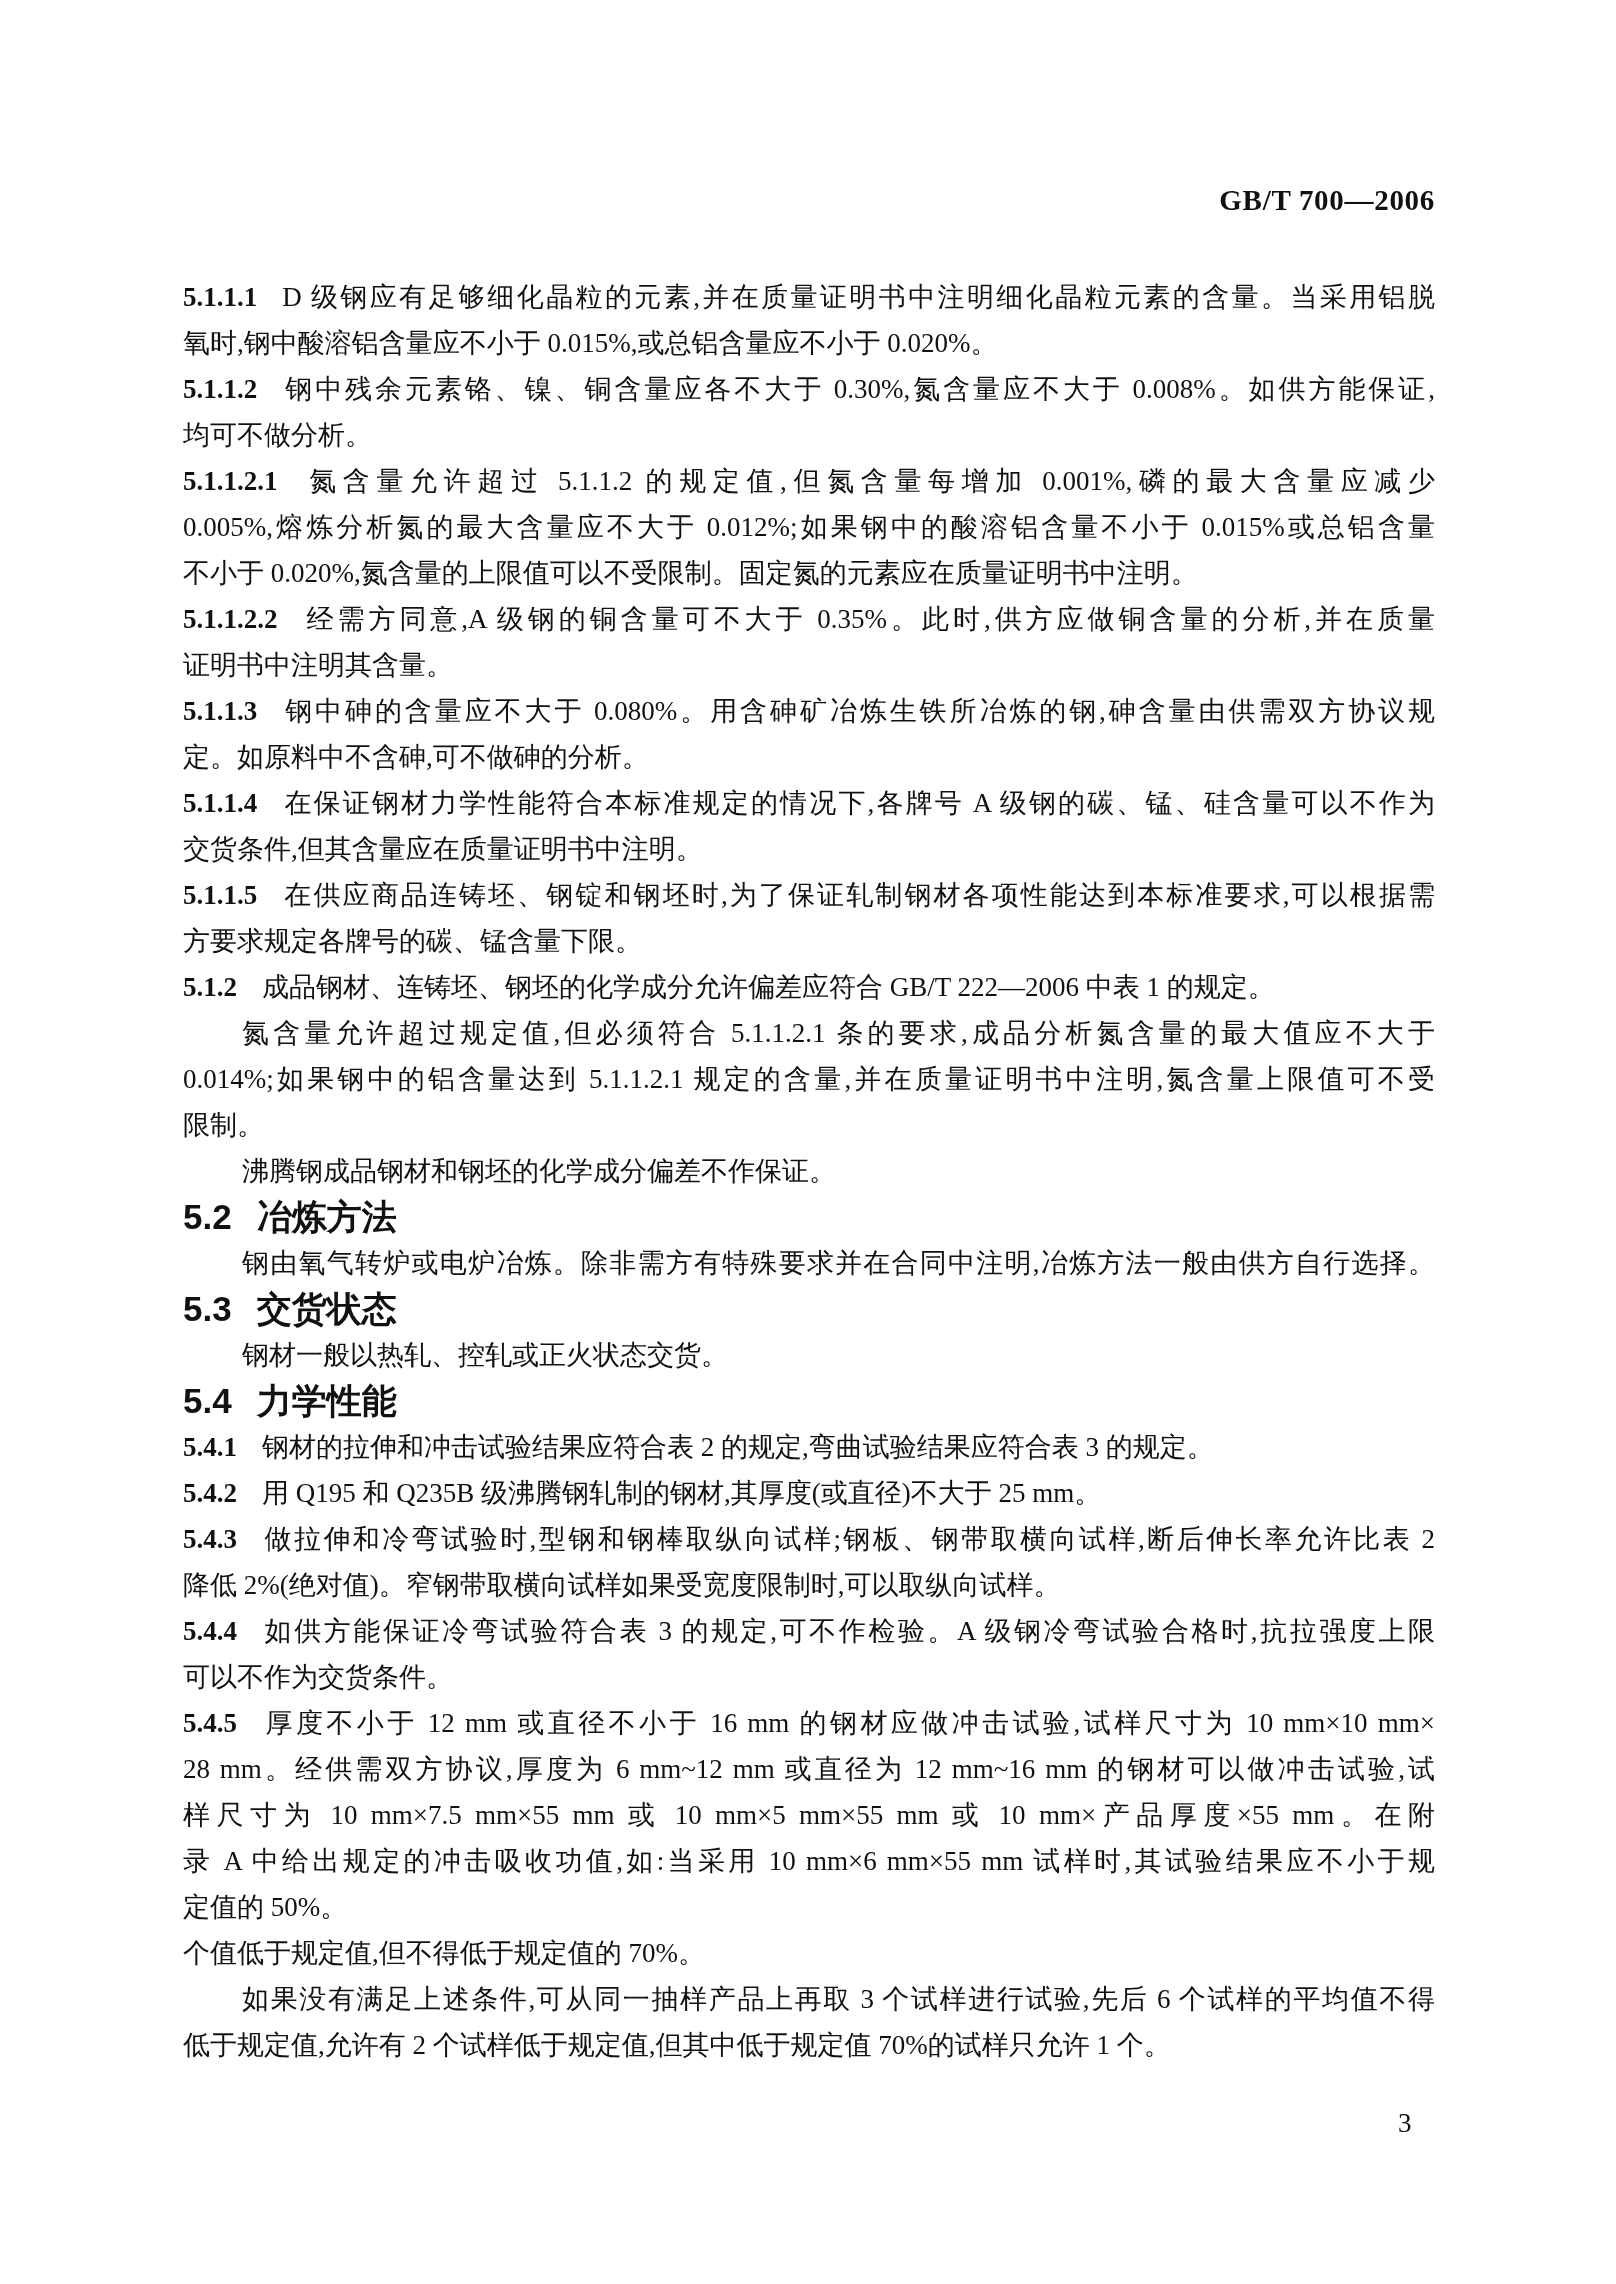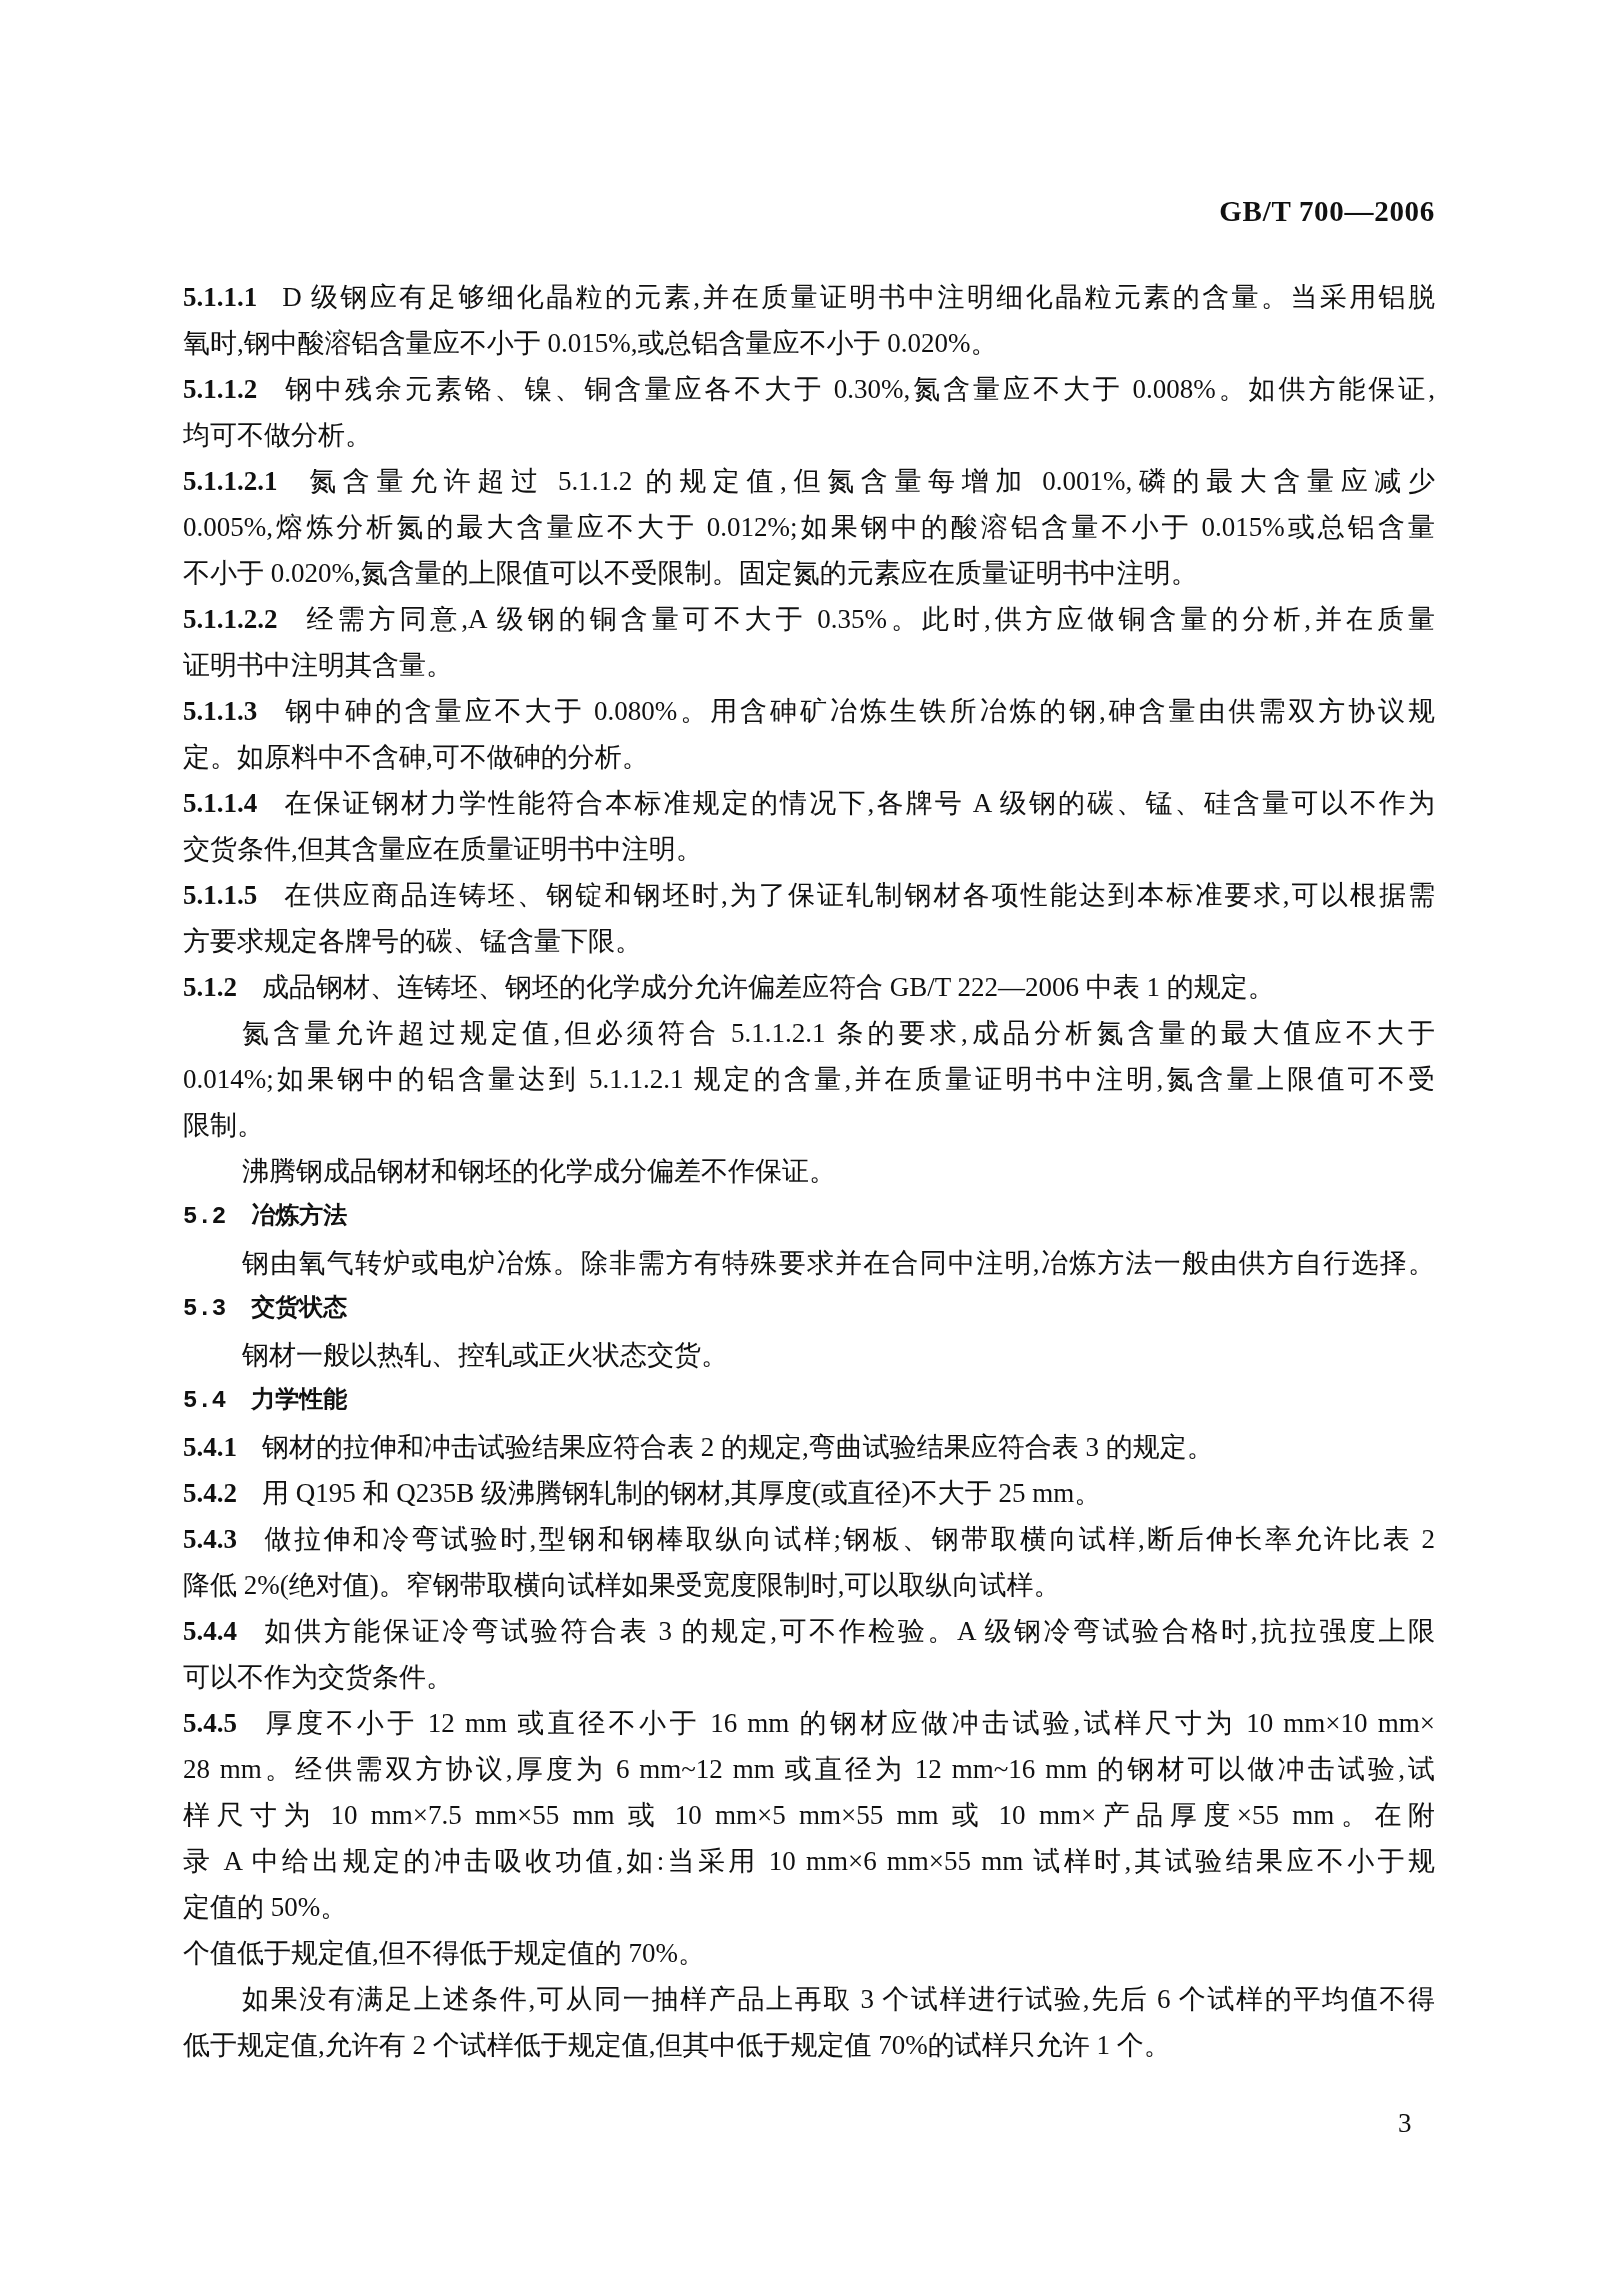--- a/index.html
+++ b/index.html
@@ -10,21 +10,21 @@
   body {
     position: relative;
     width: 1617px;
     height: 2284px;
     font-family: "Liberation Serif", "DejaVu Serif", serif;
     color: #111111;
     overflow: hidden;
   }
   .page-header {
     position: absolute;
-    top: 195px;
+    top: 184px;
     right: 182px;
     font-size: 29px;
     font-weight: 700;
     letter-spacing: 0.7px;
     white-space: nowrap;
   }
   .content {
     position: absolute;
     top: 274px;
     left: 183px;
@@ -46,22 +46,22 @@
   .line.ind {
     text-indent: 59px;
   }
   .line .num {
     font-weight: 700;
     margin-right: 25px;
     margin-top: 45px;
   }
   .line.heading {
     font-weight: 700;
-    font-family: Liberation Mono, monospace;
-    font-size: 24px;
+    font-family: Liberation Sans, sans-serif;
+    font-size: 35px;
   }
   .page-number {
     position: absolute;
     top: 2108px;
     left: 1398px;
     font-size: 27px;
   }
 </style>
 </head>
 <body>

